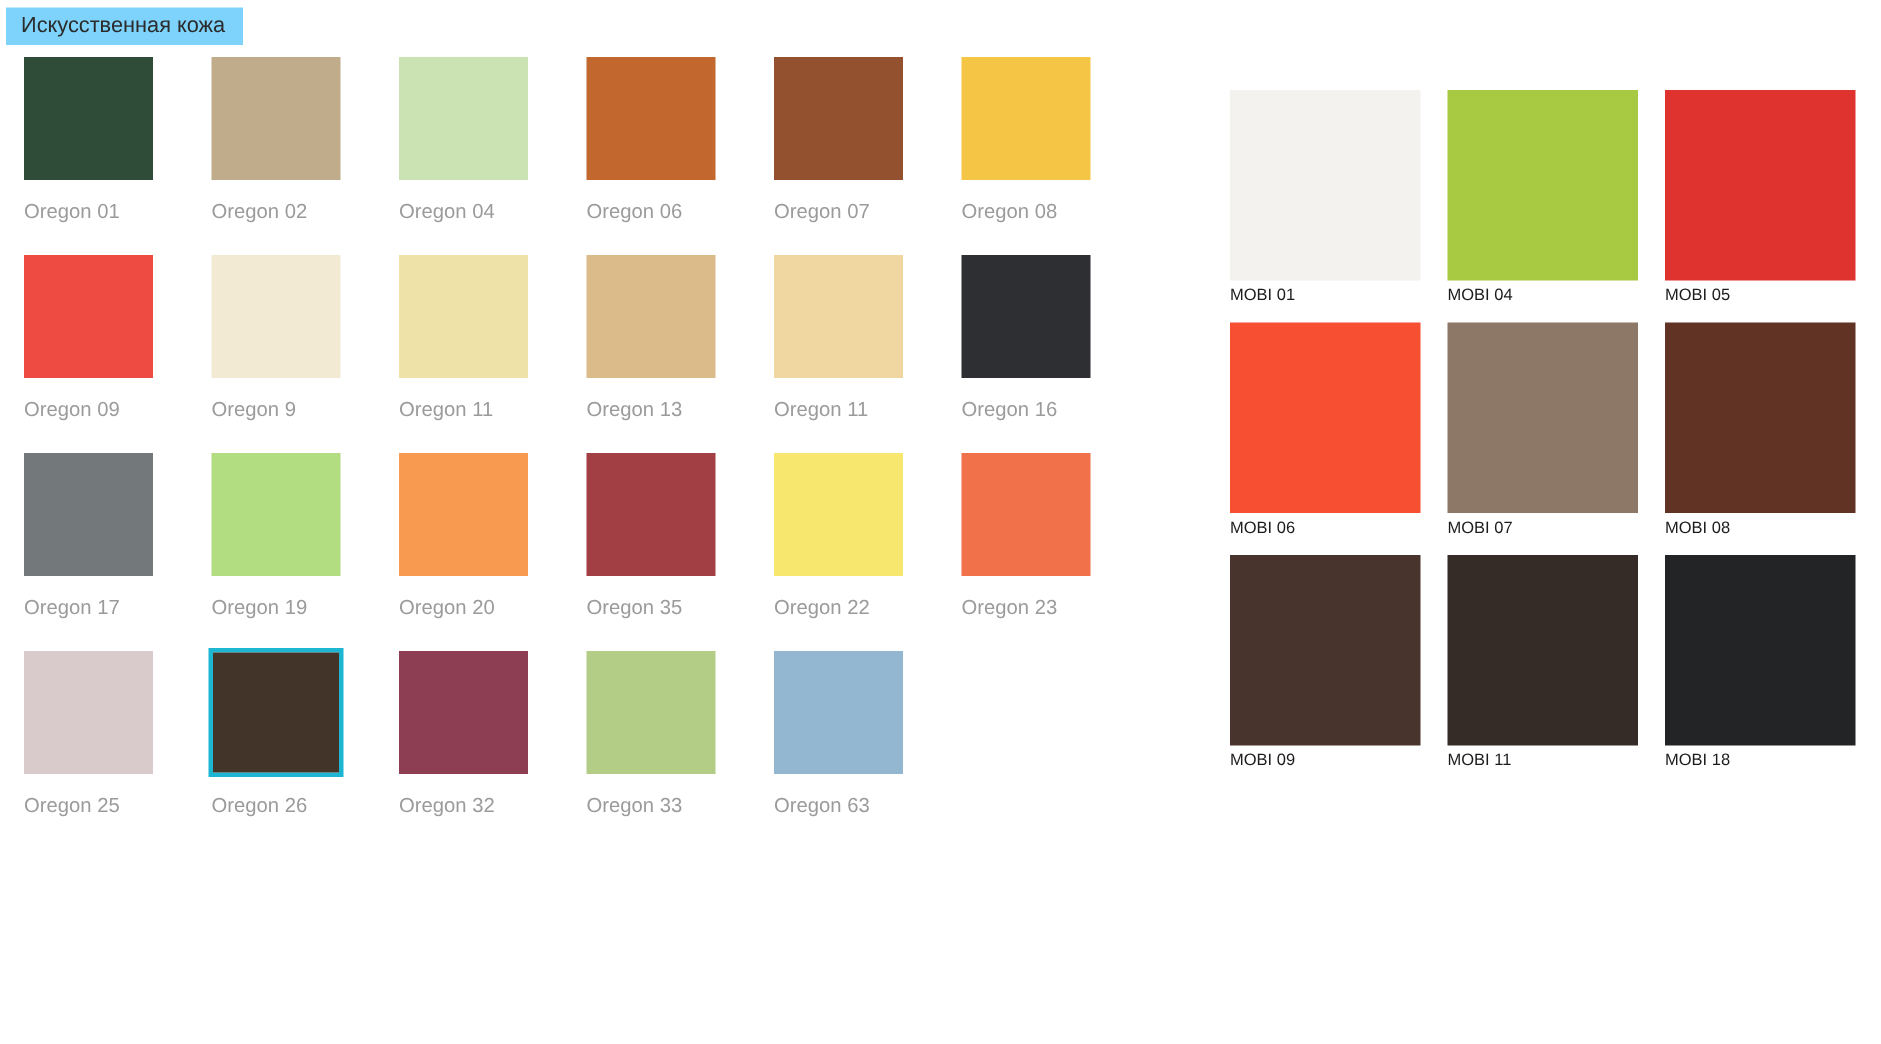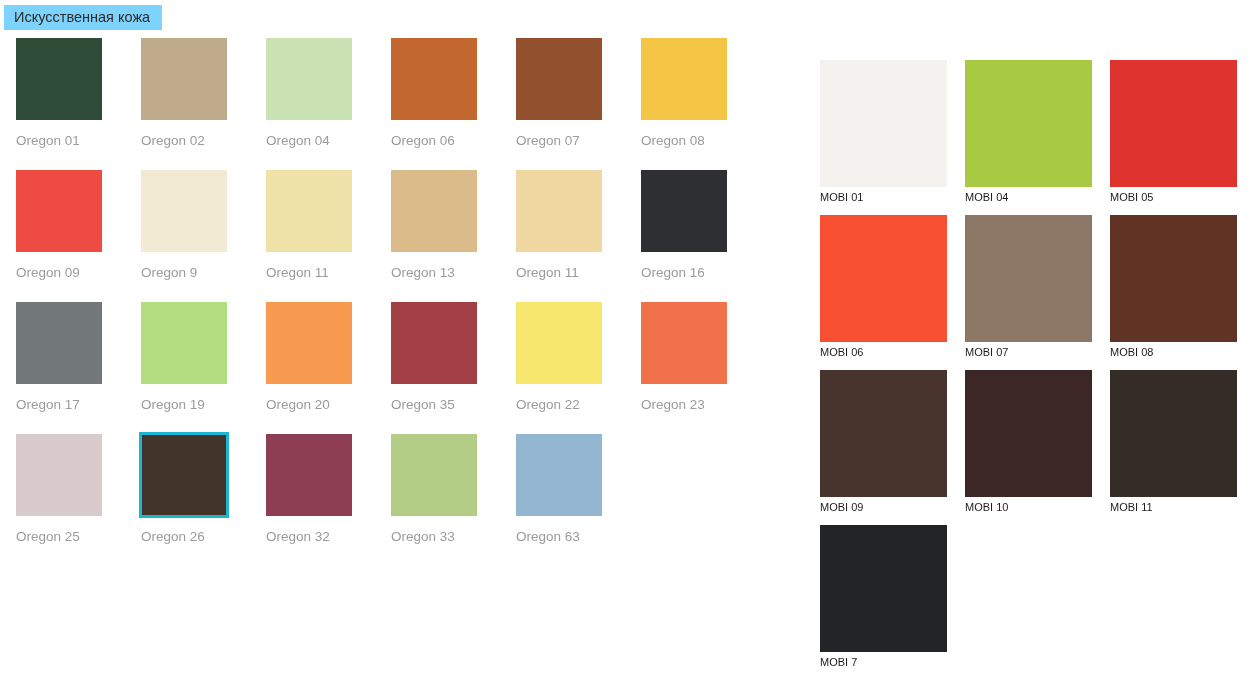--- a/index.html
+++ b/index.html
@@ -298,27 +298,23 @@
         </div>
         <div class="mobi-cell">
           <div class="mobi-sw" style="background: rgb(97, 51, 37);"></div>
           <div class="mobi-label">MOBI 08</div>
         </div>
         <div class="mobi-cell">
           <div class="mobi-sw" style="background: rgb(72, 52, 44);"></div>
           <div class="mobi-label">MOBI 09</div>
         </div>
         <div class="mobi-cell">
-          <div class="mobi-sw" style="background: rgb(61, 38, 38);"></div>
-          <div class="mobi-label">MOBI 10</div>
-        </div>
-        <div class="mobi-cell">
           <div class="mobi-sw" style="background: rgb(54, 44, 39);"></div>
           <div class="mobi-label">MOBI 11</div>
         </div>
         <div class="mobi-cell">
           <div class="mobi-sw" style="background: rgb(35, 36, 37);"></div>
-          <div class="mobi-label">MOBI 7</div>
+          <div class="mobi-label">MOBI 18</div>
         </div>
       </div>
   </div>
 
 </div>
 
 </body></html>

